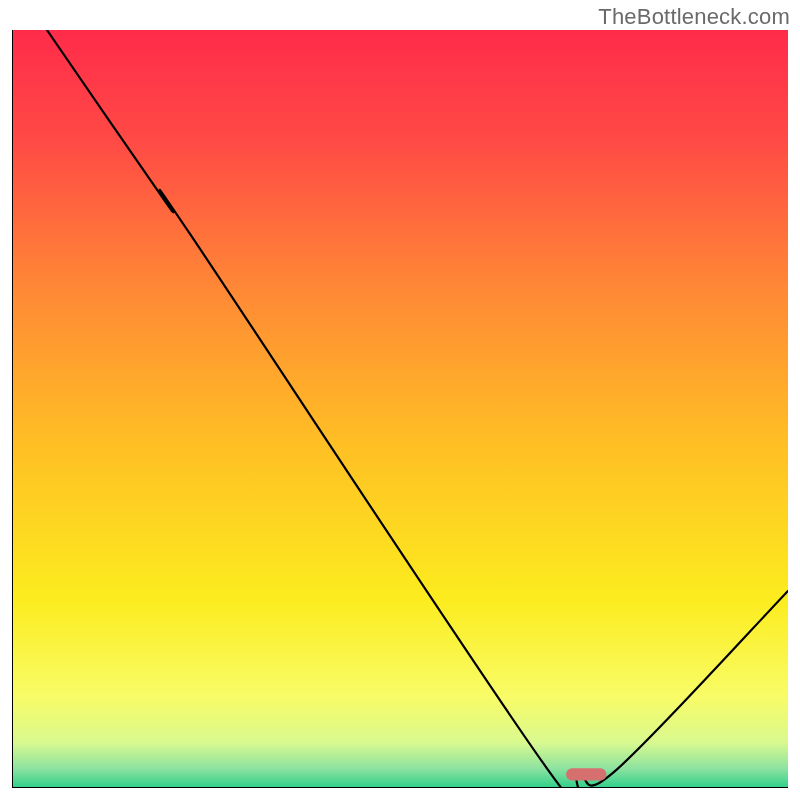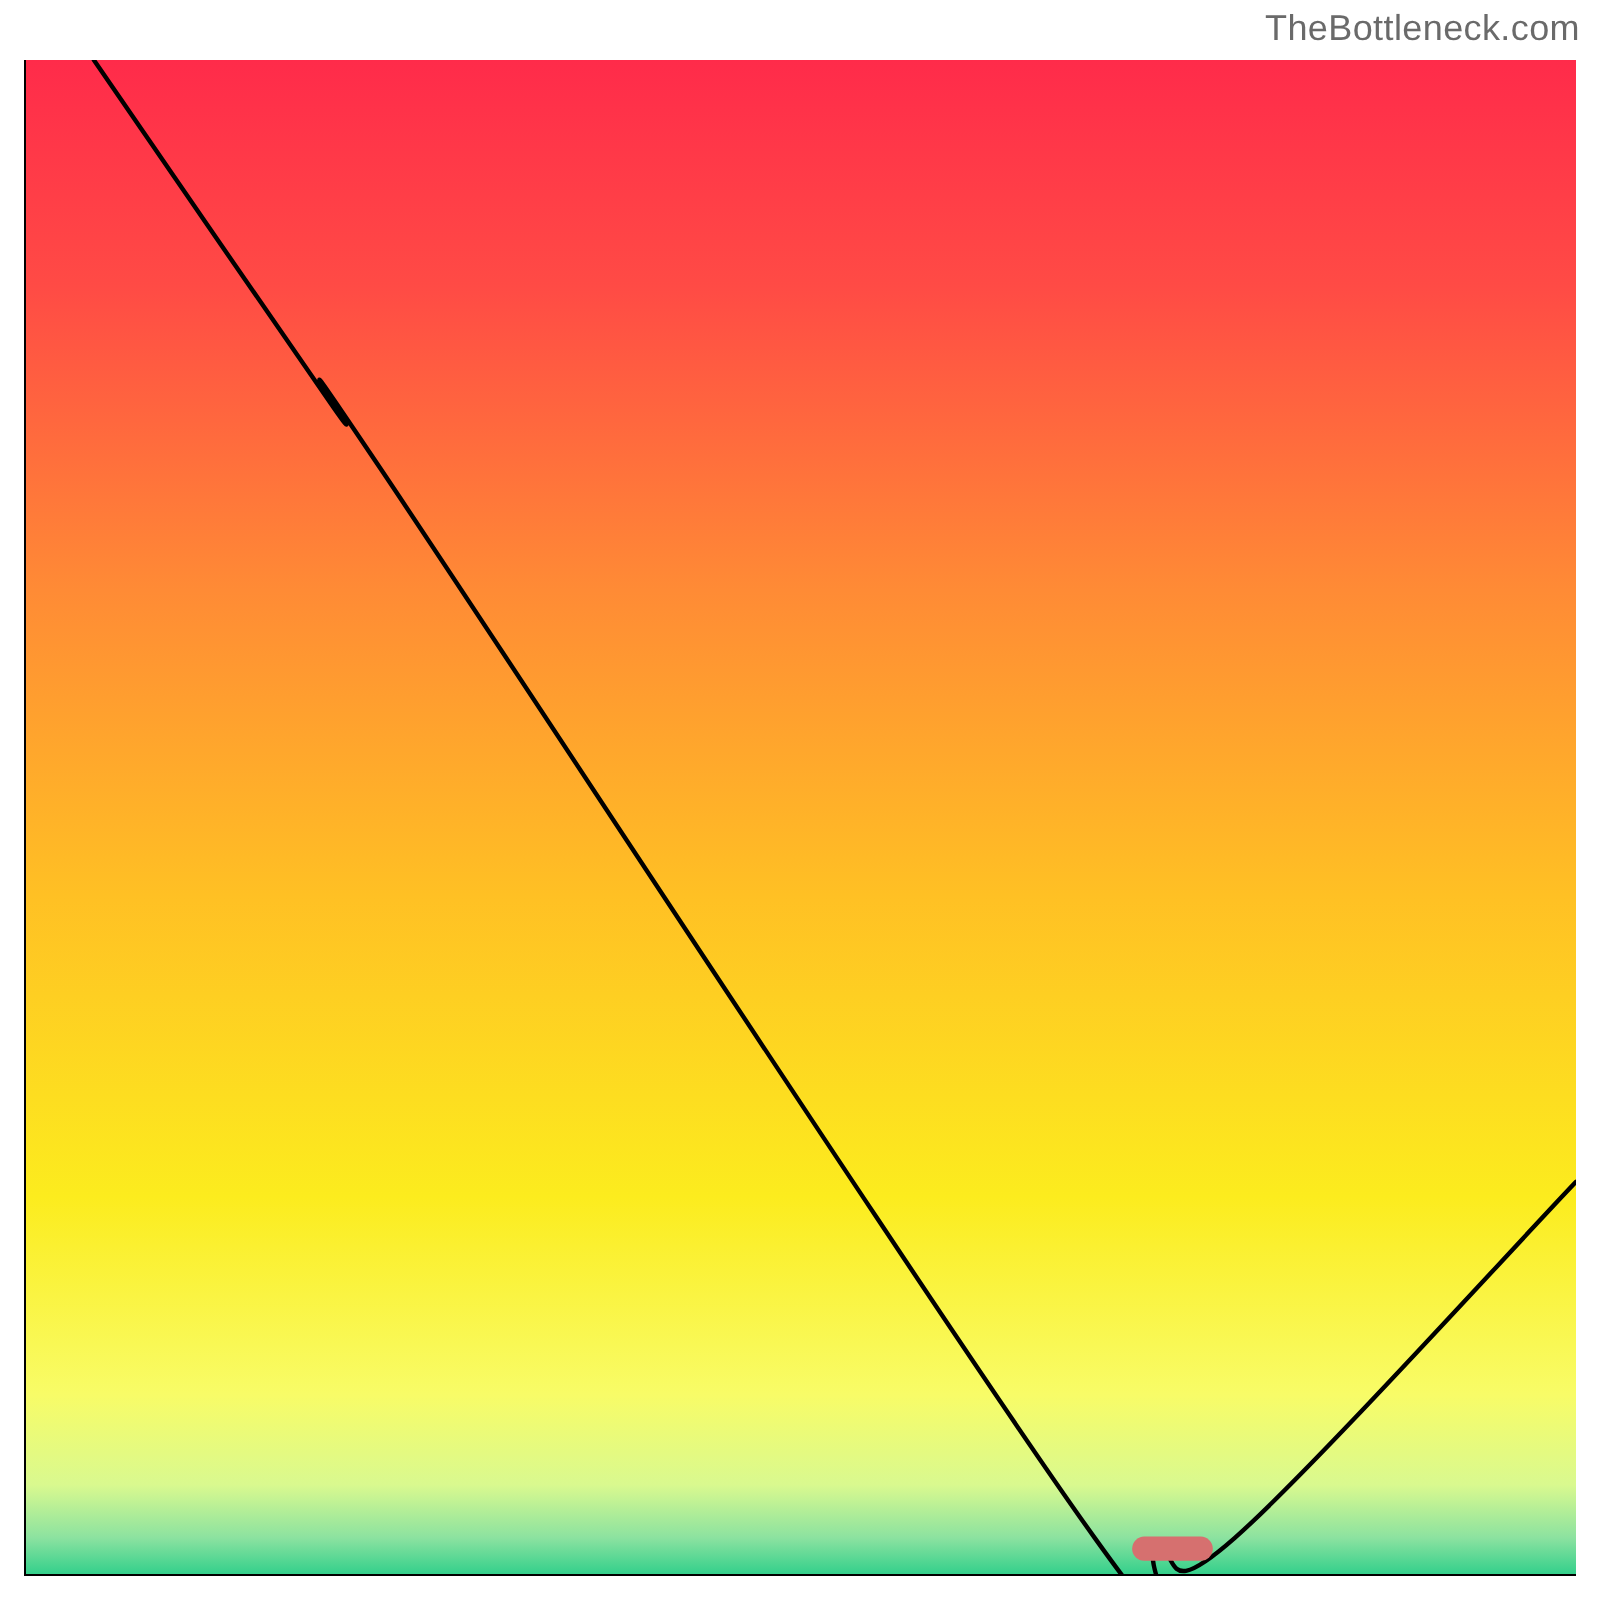--- a/index.html
+++ b/index.html
@@ -8,21 +8,21 @@
     width: 800px;
     height: 800px;
     background: #ffffff;
     font-family: Arial, Helvetica, sans-serif;
     position: relative;
   }
   .watermark {
     position: absolute;
     top: 4px;
     right: 10px;
-    font-size: 18px;
+    font-size: 22px;
     font-weight: 500;
     color: #6a6a6a;
     letter-spacing: 0.2px;
   }
   .plot-area {
     position: absolute;
     left: 12px;
     top: 30px;
     width: 776px;
     height: 758px;

